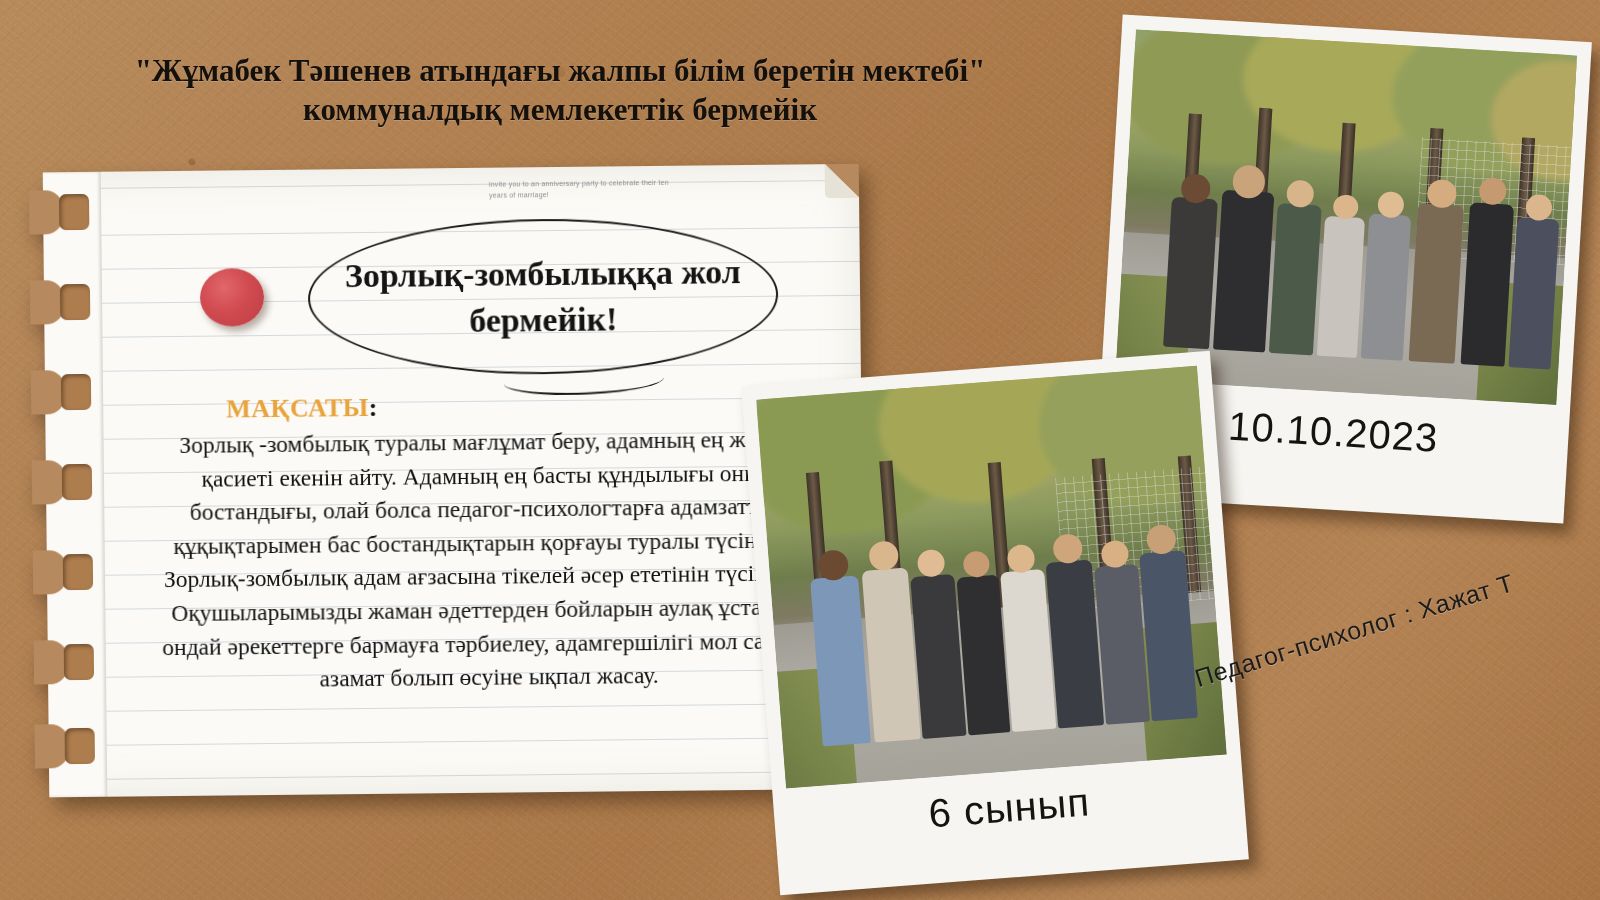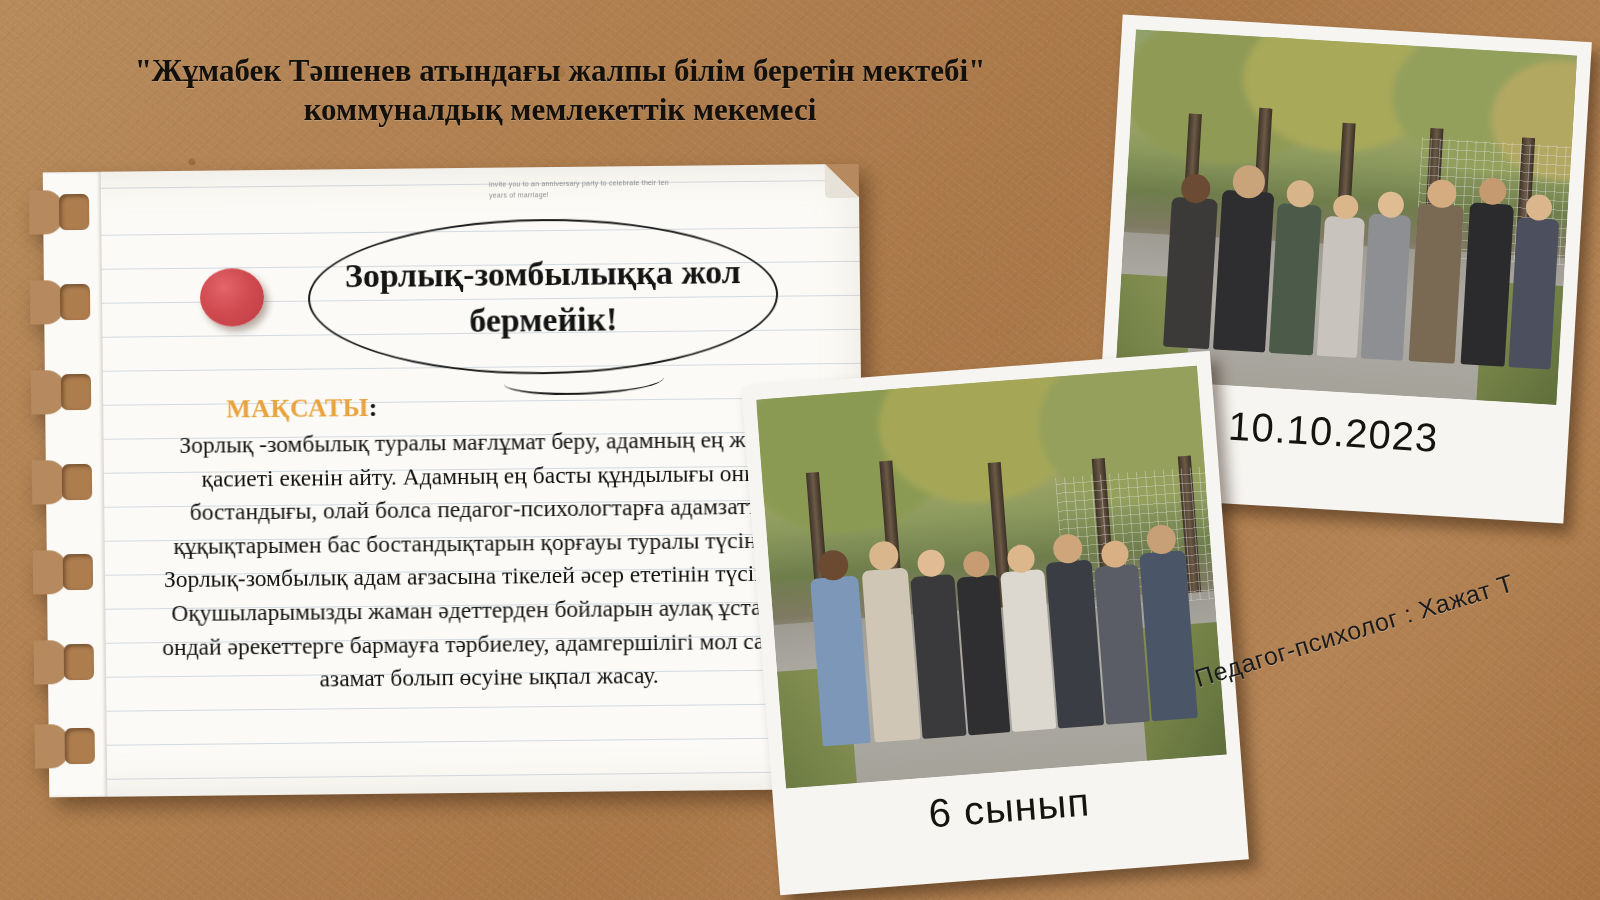--- a/index.html
+++ b/index.html
@@ -341,21 +341,21 @@
     text-shadow: 0 1px 0 rgba(255,255,255,0.25);
   }
 </style>
 </head>
 <body>
 
 <div id="board"></div>
 
 <div id="heading">
   <div>"Жұмабек Тәшенев атындағы жалпы білім беретін мектебі"</div>
-  <div>коммуналдық мемлекеттік мекемесі</div>
+  <div>коммуналдық мемлекеттік бермейік</div>
 </div>
 
 <div id="notepaper">
   <div class="paper-body"></div>
   <div class="fold"></div>
 
   <div class="tear">
     <div class="strip" style="top:0;height:625px;"></div>
     <div class="notch" style="top:18px;"></div>
     <div class="notch" style="top:108px;"></div>

